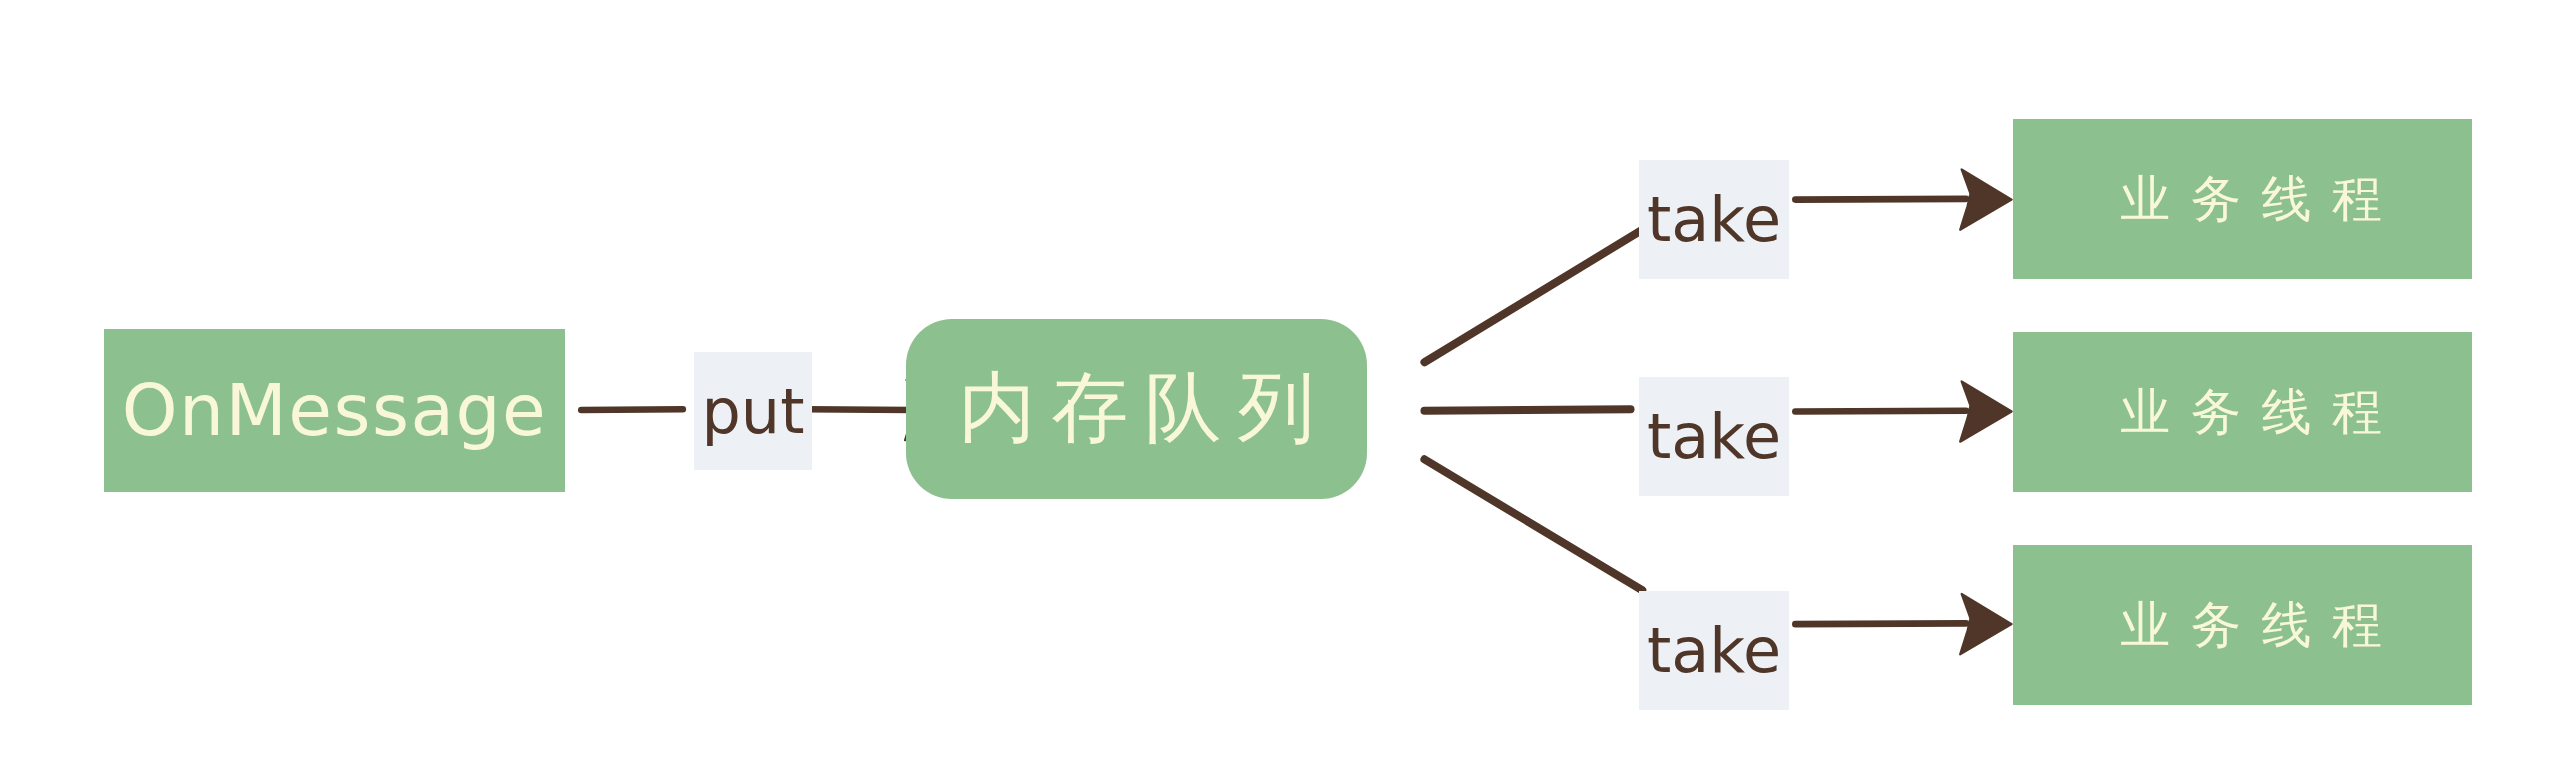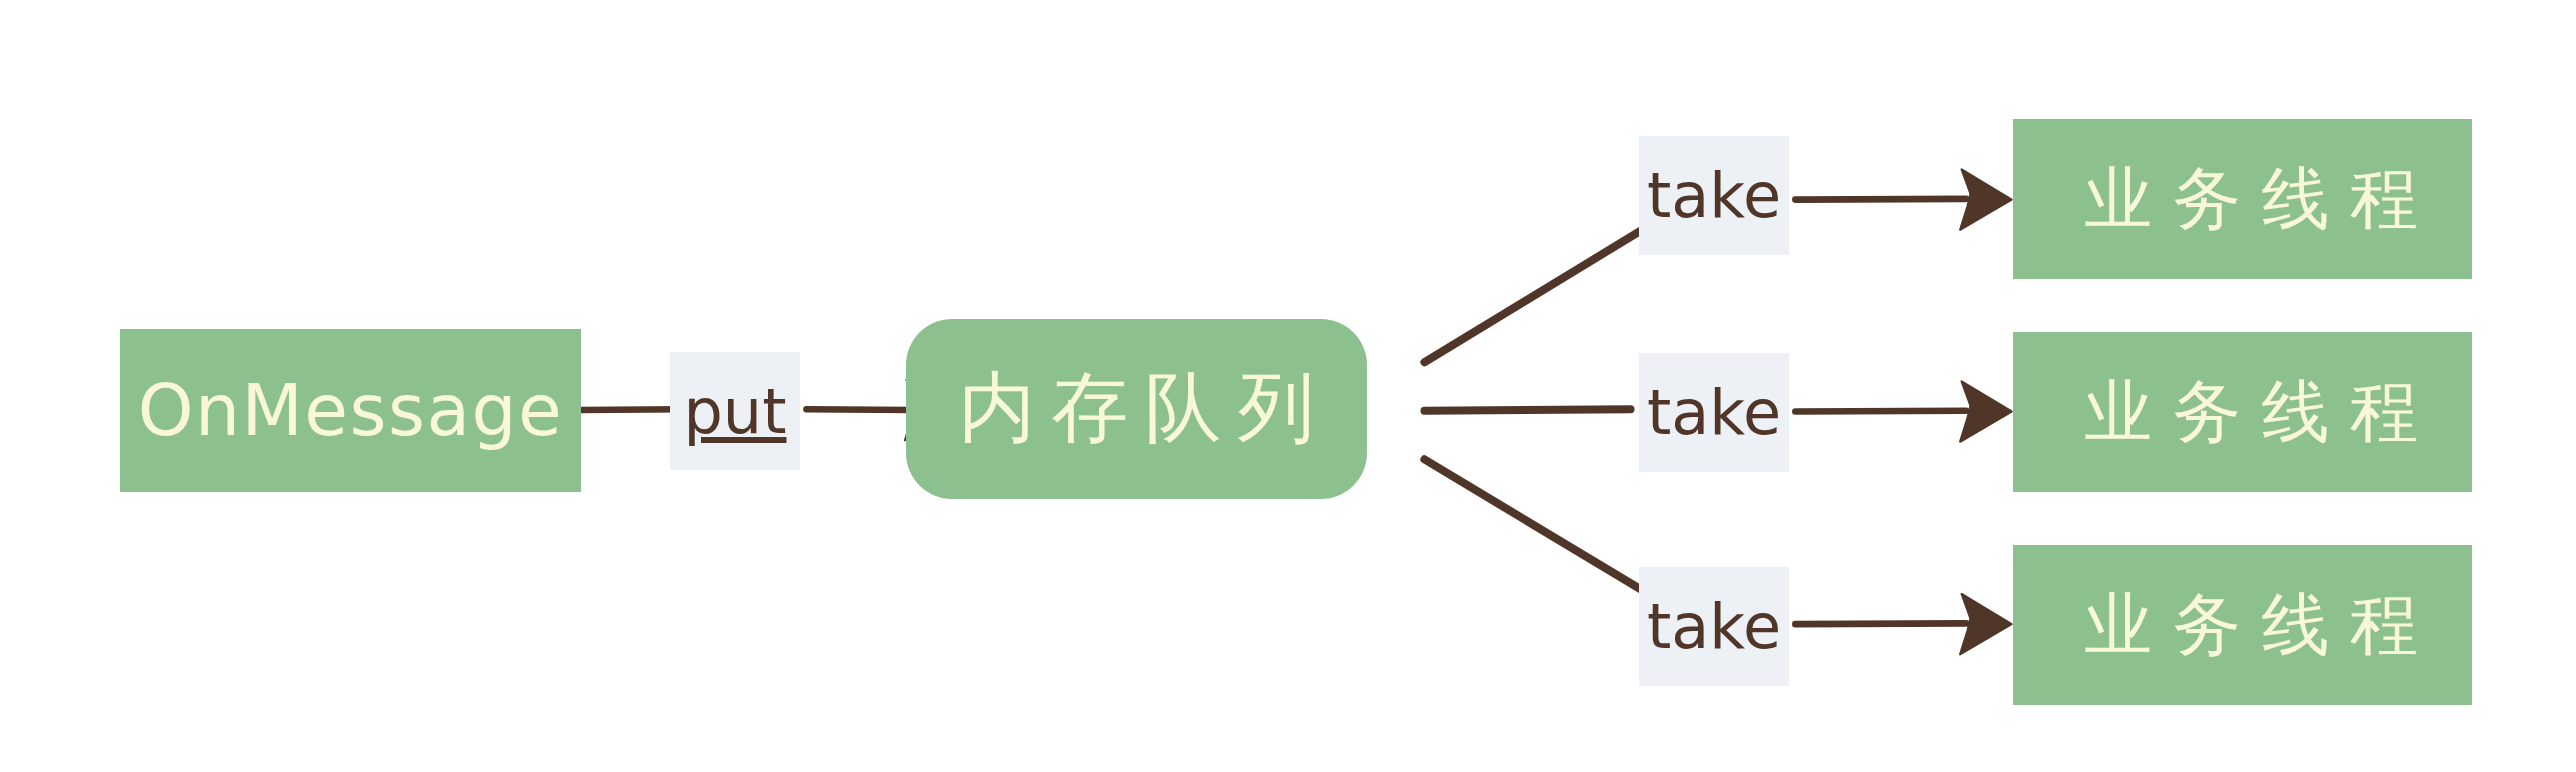--- a/index.html
+++ b/index.html
@@ -39,56 +39,56 @@
     align-items:center;
     justify-content:center;
     box-sizing:border-box;
     text-align:center;
   }
   .green-box{
     background:var(--green,#8cc08e);
     color:var(--cream,#f9f7da);
   }
   .producer{
-    left:120px;top:329px;width:461px;height:163px;
+    left:104px;top:329px;width:461px;height:163px;
     font-size:71px;
     letter-spacing:1.5px;
   }
   .queue{
     left:906px;top:319px;width:461px;height:180px;
     border-radius:46px;
     font-size:77px;
     letter-spacing:16px;
     padding-left:16px; 
   }
   .worker{
     width:459px;height:160px;
     left:2013px;
-    font-size:68px;
+    font-size:50px;
     letter-spacing:20.6px;
     padding-left:38px;
   }
   .worker.w1{top:119px;}
   .worker.w2{top:332px;}
   .worker.w3{top:545px;}
   .edge-label{
     position:absolute;
     z-index:3;
     display:flex;
     align-items:center;
     justify-content:center;
     background:var(--label-bg,#edf1f5);
     color:var(--brown,#4f3628);
     font-size:62px;
   }
   .put-label{
-    left:670px;top:352px;width:130px;height:118px;text-decoration:underline;
+    left:694px;top:352px;width:118px;height:118px;
   }
   .take-label{
-    left:1639px;width:150px;height:119px;
+    left:1639px;width:150px;height:119px;margin-top:24px;
   }
   .take-label.t1{top:136px;}
   .take-label.t2{top:353px;}
   .take-label.t3{top:567px;}
 </style>
 </head>
 <body>
 
 <div class="canvas">
 

